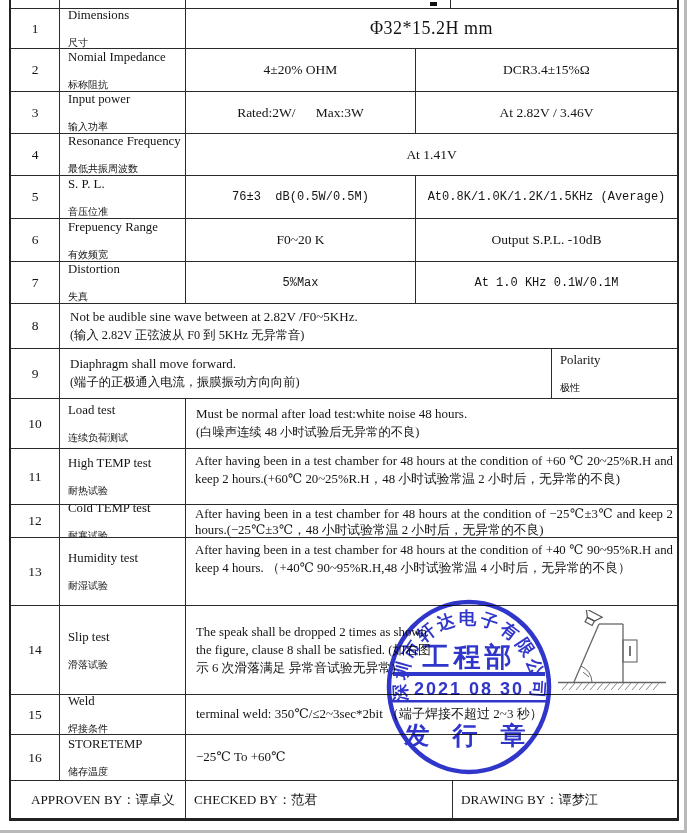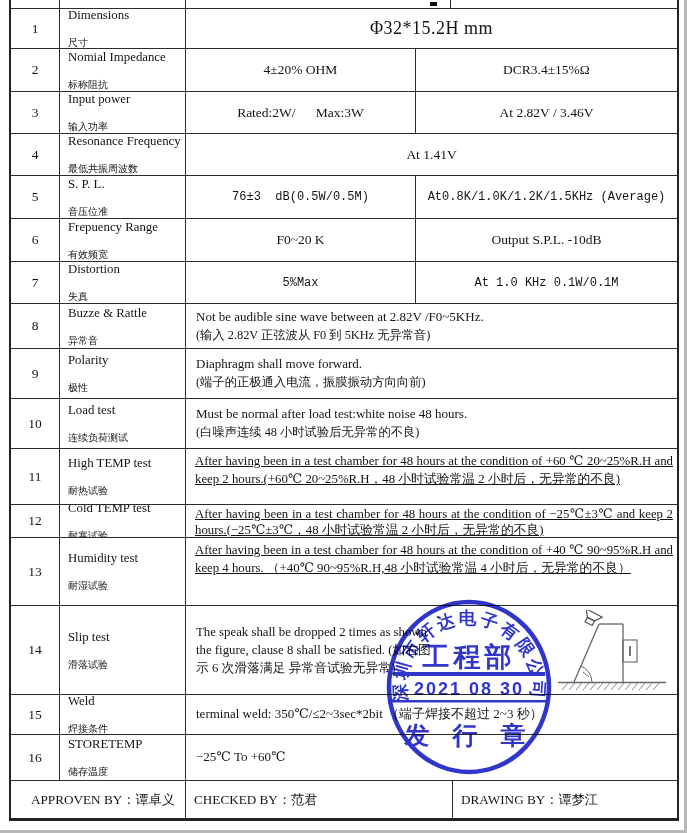--- a/index.html
+++ b/index.html
@@ -20,21 +20,21 @@
   .c-no{width:48px;align-items:center;font-size:13.5px;}
   .c-item{width:126px;padding:2px 4px 2px 8px;line-height:1.32;font-size:12.8px;gap:12px;}
   .c-item .cn{font-size:10px;}
   .c-val{flex:1;align-items:center;text-align:center;font-size:13.5px;white-space:pre-wrap;}
   .c-left{width:230px;align-items:center;text-align:center;font-size:13.5px;white-space:pre-wrap;}
   .c-big{font-size:18px;letter-spacing:.5px;}
   .mono{font-family:"Liberation Mono","DejaVu Sans Mono",monospace;font-size:12px;}
   .c-text{flex:1;padding:2px 10px;align-items:flex-start;text-align:left;}
   .c-text .l1{font-size:13px;line-height:1.45;}
   .c-text .l2{font-size:12.3px;line-height:1.45;}
-  .just{display:block;padding:3px 4px 0 9px;font-size:12.8px;text-align:justify;line-height:1.42;text-decoration:underline;}
+  .just{display:block;padding:3px 4px 0 9px;font-size:12.8px;text-align:justify;line-height:1.42;}
   .r12 .just{line-height:1.25;padding-top:2px;}
   .r14text{width:236px;font-size:12.8px;line-height:1.42;}
   .fragment{position:absolute;left:419px;top:2px;width:7px;height:4px;background:#111;}
 
   .c-foot{padding:0 0 0 8px;justify-content:center;font-size:13.2px;}
   .f1{width:174px;padding-left:20px;}.f2{width:267px;}.f3{flex:1;}
 
   .figure{position:absolute;left:552px;top:610px;}
   .stamp{position:absolute;left:383px;top:597px;mix-blend-mode:multiply;opacity:.92;}
   .stamp text{font-family:"Liberation Sans","DejaVu Sans",sans-serif;font-weight:bold;}
@@ -133,41 +133,37 @@
         <div class="cn">失真</div>
       </div>
       <div class="cell c-left mono"><span>5%Max</span></div>
       <div class="cell c-val mono"><span>At 1.0 KHz 0.1W/0.1M</span></div>
     </div>
 
     <div class="row" style="height:45px">
       <div class="cell nb c-no">
           <span>8</span>
         </div>
-      <div class="cell c-item">
-        <div>Buzze &amp; Rattle</div>
-        <div class="cn">异常音</div>
-      </div>
       <div class="cell c-text">
         <div class="l1">Not be audible sine wave between    at 2.82V /F0~5KHz.</div>
         <div class="l2">(输入 2.82V 正弦波从 F0 到 5KHz 无异常音)</div>
       </div>
     </div>
 
     <div class="row" style="height:50px">
       <div class="cell nb c-no">
           <span>9</span>
         </div>
+      <div class="cell c-text">
+        <div class="l1">Diaphragm shall move forward.</div>
+        <div class="l2">(端子的正极通入电流，振膜振动方向向前)</div>
+      </div>
       <div class="cell c-item">
         <div>Polarity</div>
         <div class="cn">极性</div>
-      </div>
-      <div class="cell c-text">
-        <div class="l1">Diaphragm shall move forward.</div>
-        <div class="l2">(端子的正极通入电流，振膜振动方向向前)</div>
       </div>
     </div>
 
     <div class="row" style="height:50px">
       <div class="cell nb c-no">
           <span>10</span>
         </div>
       <div class="cell c-item">
         <div>Load test</div>
         <div class="cn">连续负荷测试</div>

